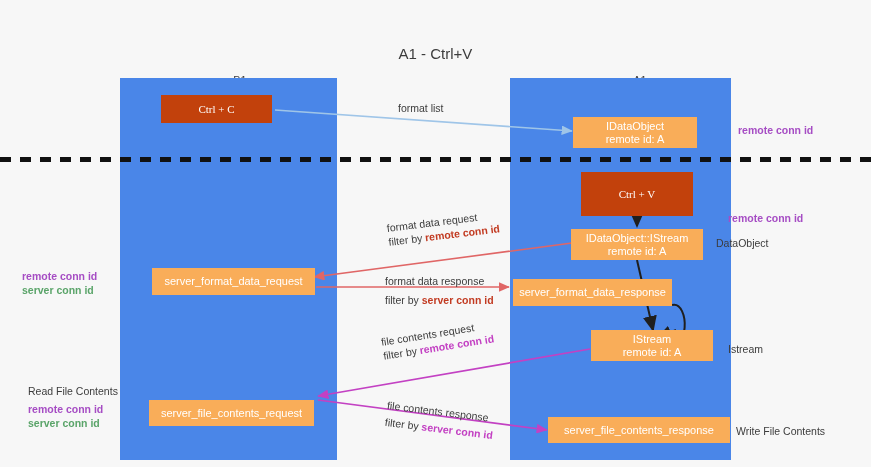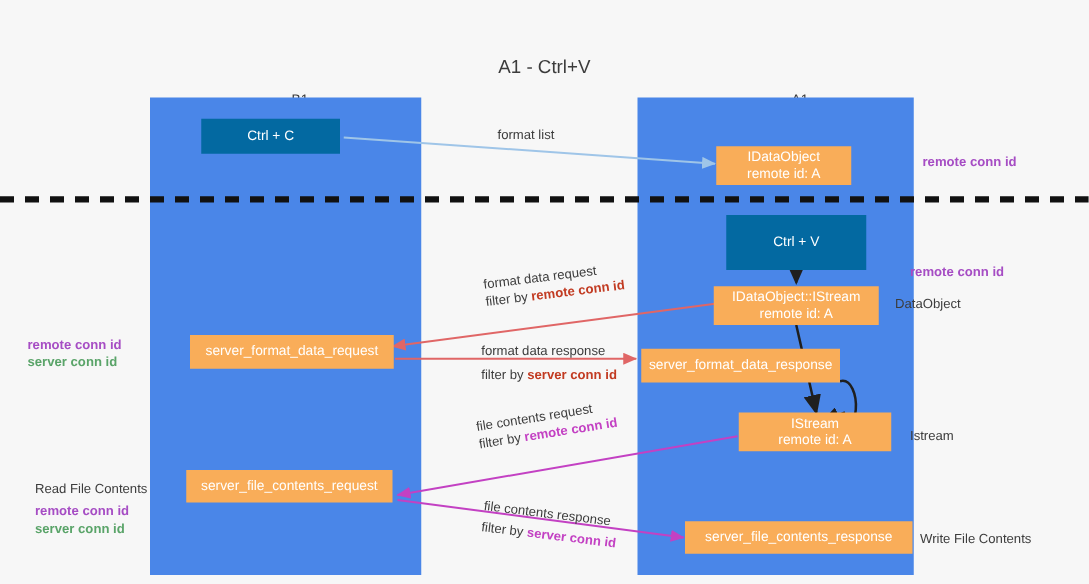--- a/index.html
+++ b/index.html
@@ -30,21 +30,21 @@
   .lane{position:absolute;background:#4a86e8;}
 
   
   .node{
     position:absolute;box-sizing:border-box;
     display:flex;flex-direction:column;align-items:center;justify-content:center;
     color:#ffffff;font-size:11px;line-height:13px;text-align:center;
     white-space:pre;padding:2px 4px;
   }
   .node.orange{background:#f9ad59;}
-  .node.green{background:#0369a1;}
+  .node.green{background:#c2410c;font-family:Liberation Serif, serif;}
   .node .l2{font-size:11px;}
 
   
   svg.overlay{position:absolute;left:0;top:0;width:871px;height:467px;pointer-events:none;}
 
   
   .elabel{
     position:absolute;font-size:10.5px;line-height:14px;color:#3c3c3c;
     white-space:nowrap;
   }
@@ -136,21 +136,21 @@
       <line x1="318" y1="400" x2="547" y2="430" stroke="#c341c3" stroke-width="1.6" marker-end="url(#ar-mag)"></line>
     </g>
   </svg>
 
   <div class="dash-sep"></div>
 
   <div class="node green" style="left:161px;top:95px;width:111px;height:28px;">
     <div>Ctrl + C</div>
   </div>
 
-  <div class="node orange" style="left:573px;top:117px;width:108px;height:31px;">
+  <div class="node orange" style="left:573px;top:117px;width:124px;height:31px;">
     <div>IDataObject</div>
     <div class="l2">remote id: A</div>
   </div>
 
   <div class="node green" style="left:581px;top:172px;width:112px;height:44px;">
     <div>Ctrl + V</div>
   </div>
 
   <div class="node orange" style="left:571px;top:229px;width:132px;height:31px;">
     <div>IDataObject::IStream</div>
@@ -163,21 +163,21 @@
 
   <div class="node orange" style="left:513px;top:279px;width:159px;height:27px;">
     <div>server_format_data_response</div>
   </div>
 
   <div class="node orange" style="left:591px;top:330px;width:122px;height:31px;">
     <div>IStream</div>
     <div class="l2">remote id: A</div>
   </div>
 
-  <div class="node orange" style="left:149px;top:376px;width:165px;height:26px;">
+  <div class="node orange" style="left:149px;top:400px;width:165px;height:26px;">
     <div>server_file_contents_request</div>
   </div>
 
   <div class="node orange" style="left:548px;top:417px;width:182px;height:26px;">
     <div>server_file_contents_response</div>
   </div>
 
   <div class="elabel" style="left:398px;top:101px;text-align:right;">
     <span>format list</span>
   </div>

